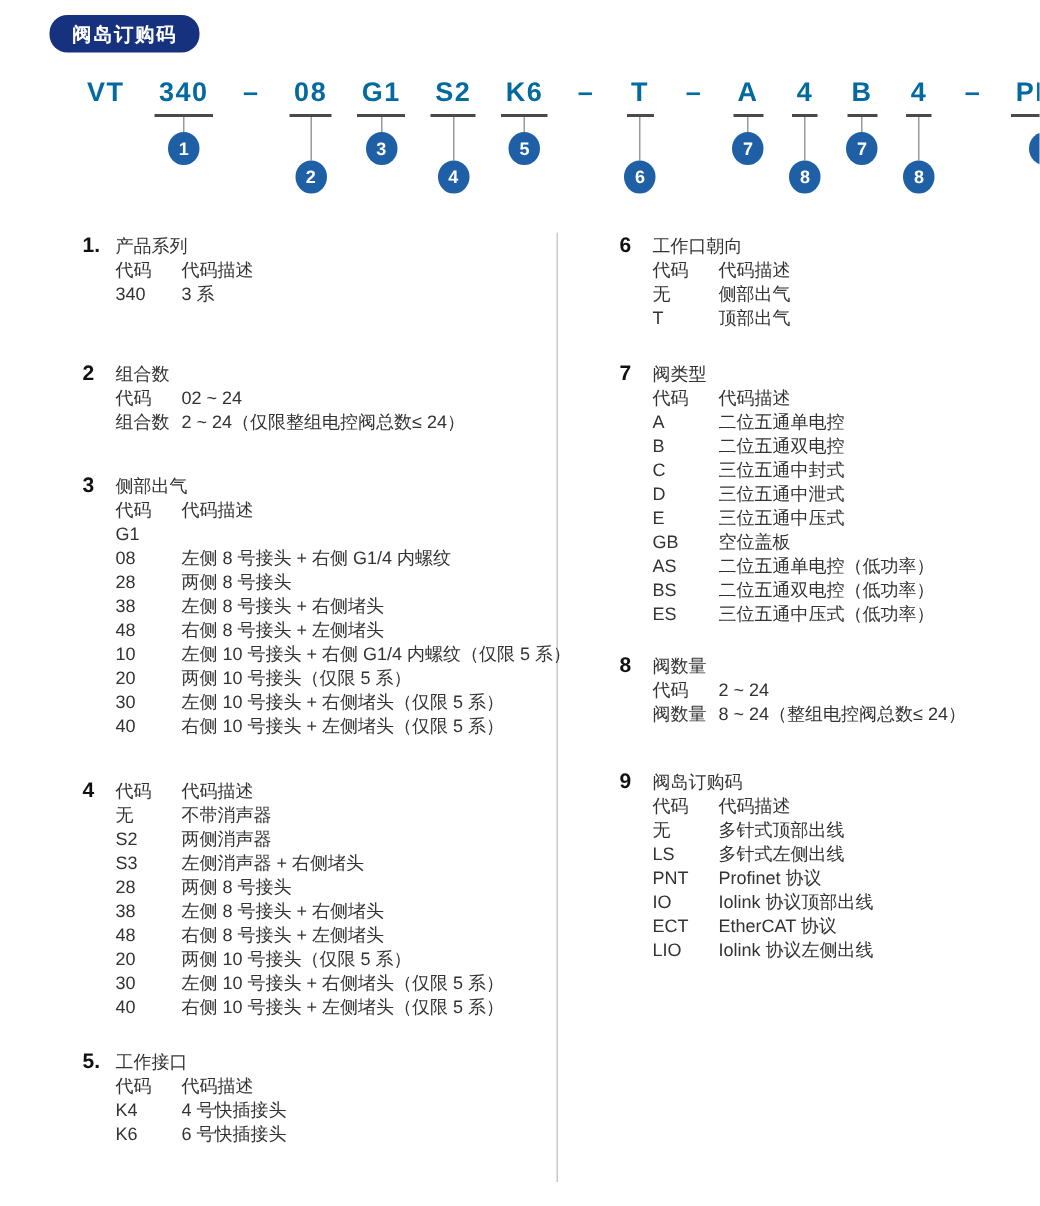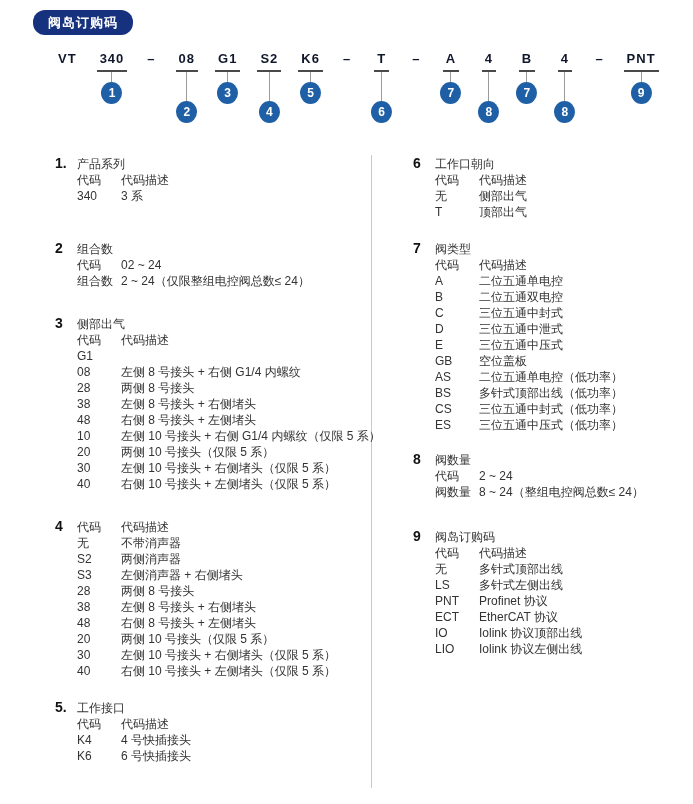--- a/index.html
+++ b/index.html
@@ -20,21 +20,21 @@
     padding:6px 15px;border-radius:12px;letter-spacing:1px;
   }
 
   
   .diagram{
     position:absolute;left:55px;top:52px;
     display:flex;align-items:flex-start;gap:17px;
   }
   .segment{display:flex;flex-direction:column;align-items:center;}
   .seg-code{
-    font-size:13px;font-weight:bold;color:#0f172a;
+    font-size:18px;font-weight:bold;color:#0369a1;
     padding:0 3px 4px 3px;letter-spacing:1px;line-height:1.1;
   }
   .has-marker .seg-code{border-bottom:2px solid #4a4a4a;}
   .seg-line{width:1px;background:#9a9a9a;}
   .seg-line.high{height:10px;}
   .seg-line.low{height:29px;}
   .seg-circle{
     width:21px;height:22px;border-radius:50%;
     background:var(--accent);color:#ffffff;
     font-size:12px;font-weight:bold;
@@ -342,25 +342,21 @@
           <div class="sec-row">
             <span class="cell-code">GB</span>
             <span class="cell-desc">空位盖板</span>
           </div>
           <div class="sec-row">
             <span class="cell-code">AS</span>
             <span class="cell-desc">二位五通单电控（低功率）</span>
           </div>
           <div class="sec-row">
             <span class="cell-code">BS</span>
-            <span class="cell-desc">多针式顶部出线（低功率）</span>
-          </div>
-          <div class="sec-row">
-            <span class="cell-code">CS</span>
-            <span class="cell-desc">三位五通中封式（低功率）</span>
+            <span class="cell-desc">二位五通双电控（低功率）</span>
           </div>
           <div class="sec-row">
             <span class="cell-code">ES</span>
             <span class="cell-desc">三位五通中压式（低功率）</span>
           </div>
         </div>
         <div class="section">
           <div class="sec-head">
             <span class="sec-num">8</span>
             <span class="sec-title">阀数量</span>
@@ -389,27 +385,27 @@
           </div>
           <div class="sec-row">
             <span class="cell-code">LS</span>
             <span class="cell-desc">多针式左侧出线</span>
           </div>
           <div class="sec-row">
             <span class="cell-code">PNT</span>
             <span class="cell-desc">Profinet 协议</span>
           </div>
           <div class="sec-row">
+            <span class="cell-code">IO</span>
+            <span class="cell-desc">Iolink 协议顶部出线</span>
+          </div>
+          <div class="sec-row">
             <span class="cell-code">ECT</span>
             <span class="cell-desc">EtherCAT 协议</span>
           </div>
           <div class="sec-row">
-            <span class="cell-code">IO</span>
-            <span class="cell-desc">Iolink 协议顶部出线</span>
-          </div>
-          <div class="sec-row">
             <span class="cell-code">LIO</span>
             <span class="cell-desc">Iolink 协议左侧出线</span>
           </div>
         </div>
       </div>
   </div>
 </div>
 
 </body></html>

